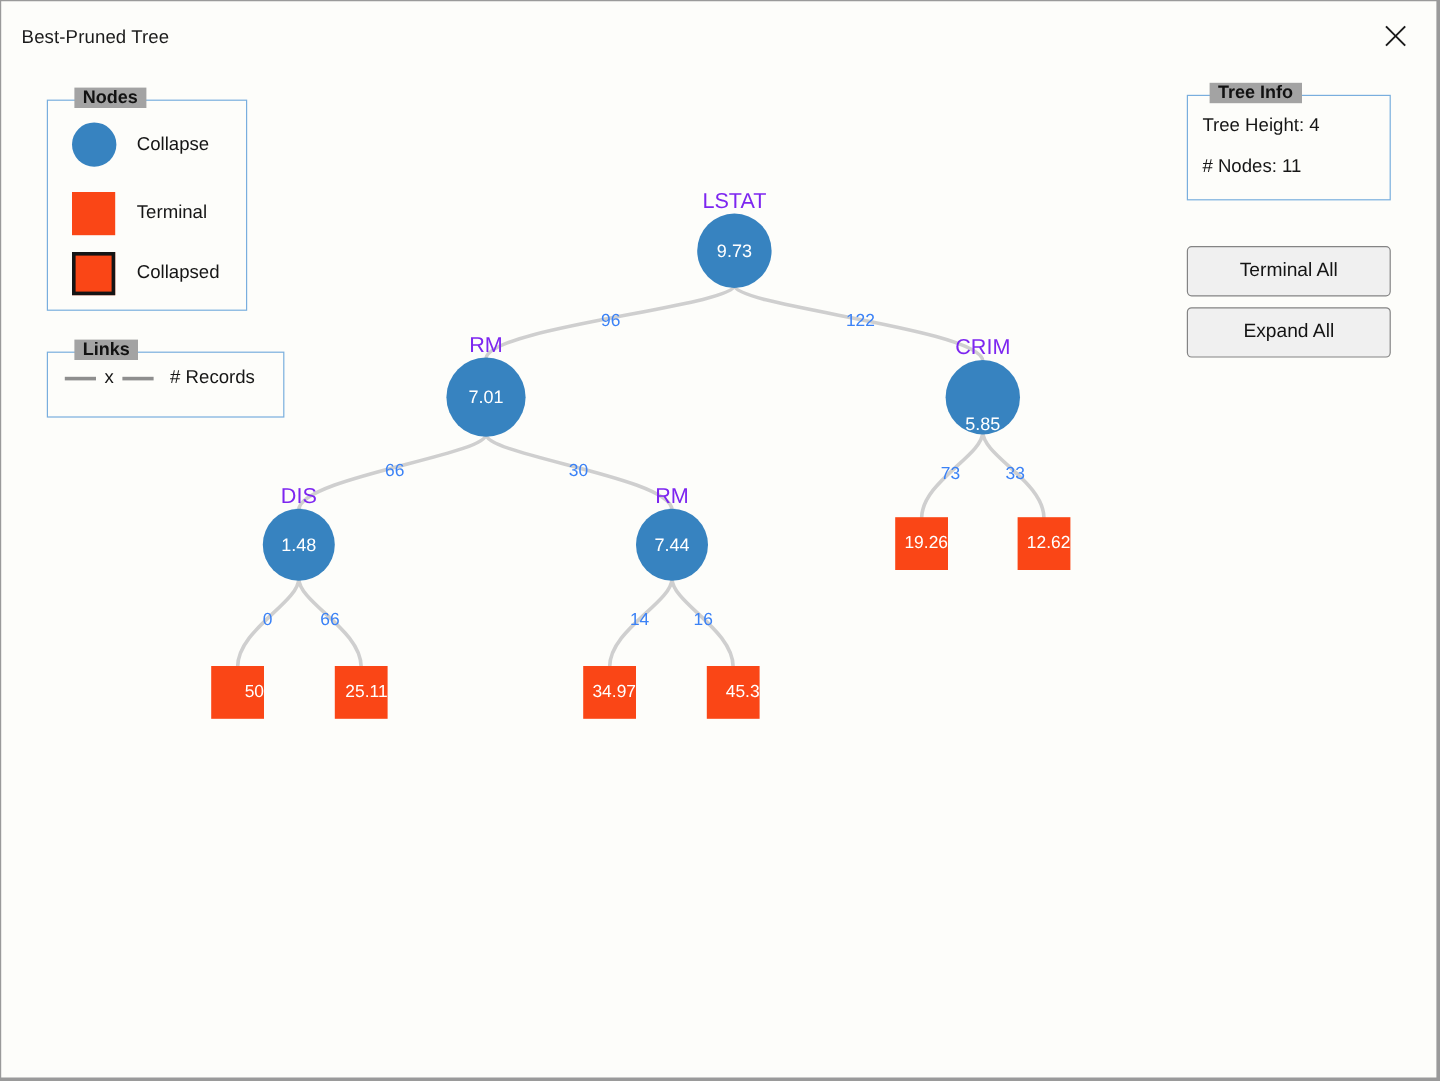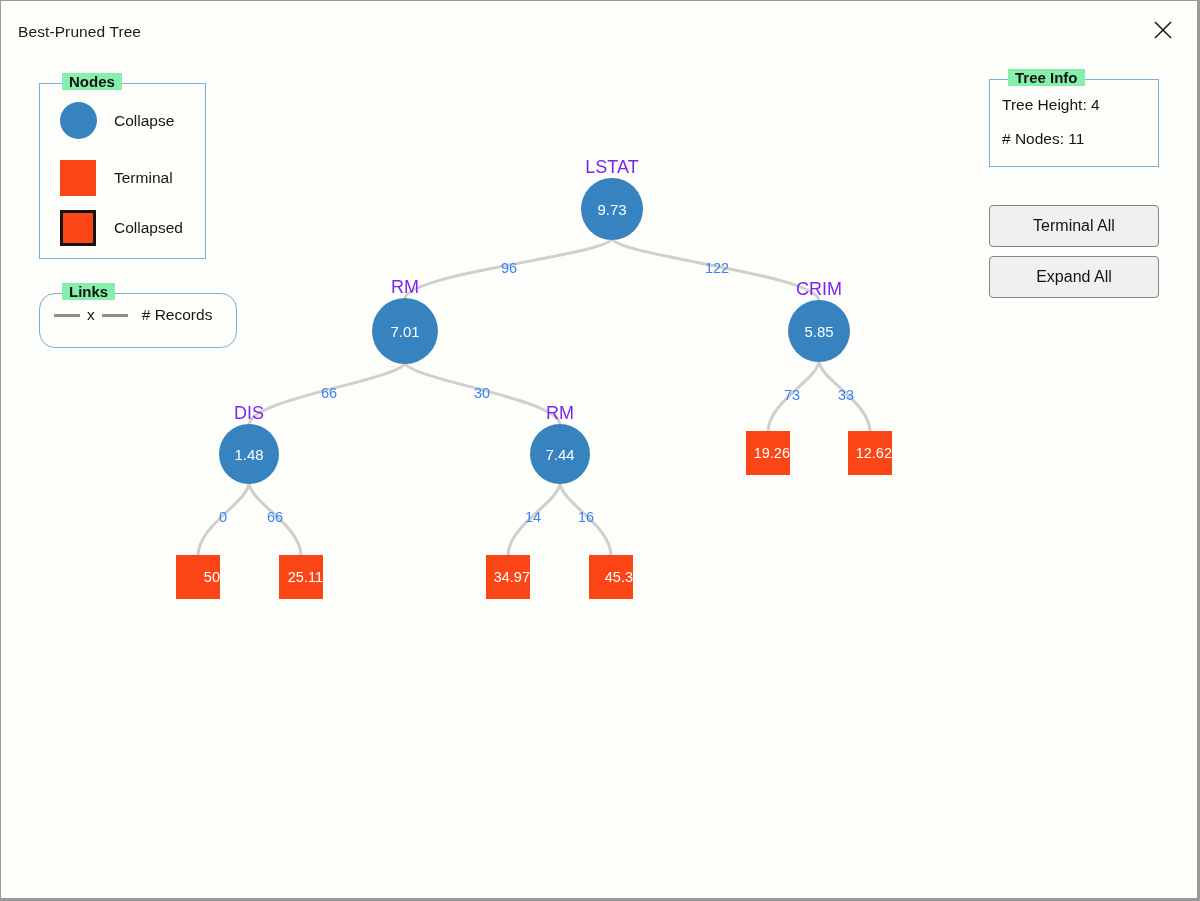--- a/index.html
+++ b/index.html
@@ -53,27 +53,27 @@
     position: absolute;
     box-sizing: border-box;
     border: 1.5px solid #79aede;
     background: transparent;
   }
   .legend-title {
     position: absolute;
     top: -11px;
     left: 22px;
     padding: 0 7px;
-    background: #86efac;
+    background: #a3a3a3;
     font-size: 15px;
     font-weight: bold;
     color: #121212;
   }
   #nodes-legend { left: 38px; top: 82px; width: 167px; height: 176px; }
-  #links-legend { left: 38px; top: 292px; width: 198px; height: 55px; border-radius: 16px; }
+  #links-legend { left: 38px; top: 292px; width: 198px; height: 55px; }
 
   .legend-row {
     position: absolute;
     left: 16px;
     display: flex;
     align-items: center;
   }
   .legend-swatch-wrap {
     width: 44px;
     display: flex;
@@ -273,21 +273,21 @@
         <path d="M 559 481 C 559 501.35, 507 523.55, 507 555" fill="none" stroke="#cfcfcf" stroke-width="3"></path>
         <path d="M 559 481 C 559 501.35, 610 523.55, 610 555" fill="none" stroke="#cfcfcf" stroke-width="3"></path>
       </svg>
     <div id="node-layer">
         <div class="decision-node" style="width: 62px; height: 62px; left: 580px; top: 177px; background: rgb(55, 131, 192);">
           <span>9.73</span>
         </div>
         <div class="decision-node" style="width: 66px; height: 66px; left: 371px; top: 297px; background: rgb(55, 131, 192);">
           <span>7.01</span>
         </div>
-        <div class="decision-node" style="width: 62px; height: 62px; left: 787px; top: 299px; background: rgb(55, 131, 192);">
+        <div class="decision-node" style="width: 62px; height: 62px; left: 787px; top: 299px; background: rgb(55, 131, 192); align-items: flex-end;">
           <span>5.85</span>
         </div>
         <div class="decision-node" style="width: 60px; height: 60px; left: 218px; top: 423px; background: rgb(55, 131, 192);">
           <span>1.48</span>
         </div>
         <div class="decision-node" style="width: 60px; height: 60px; left: 529px; top: 423px; background: rgb(55, 131, 192);">
           <span>7.44</span>
         </div>
         <div class="terminal-node" style="width: 44px; height: 44px; left: 745px; top: 430px; background: rgb(250, 70, 22);">
           <span>19.26</span>

